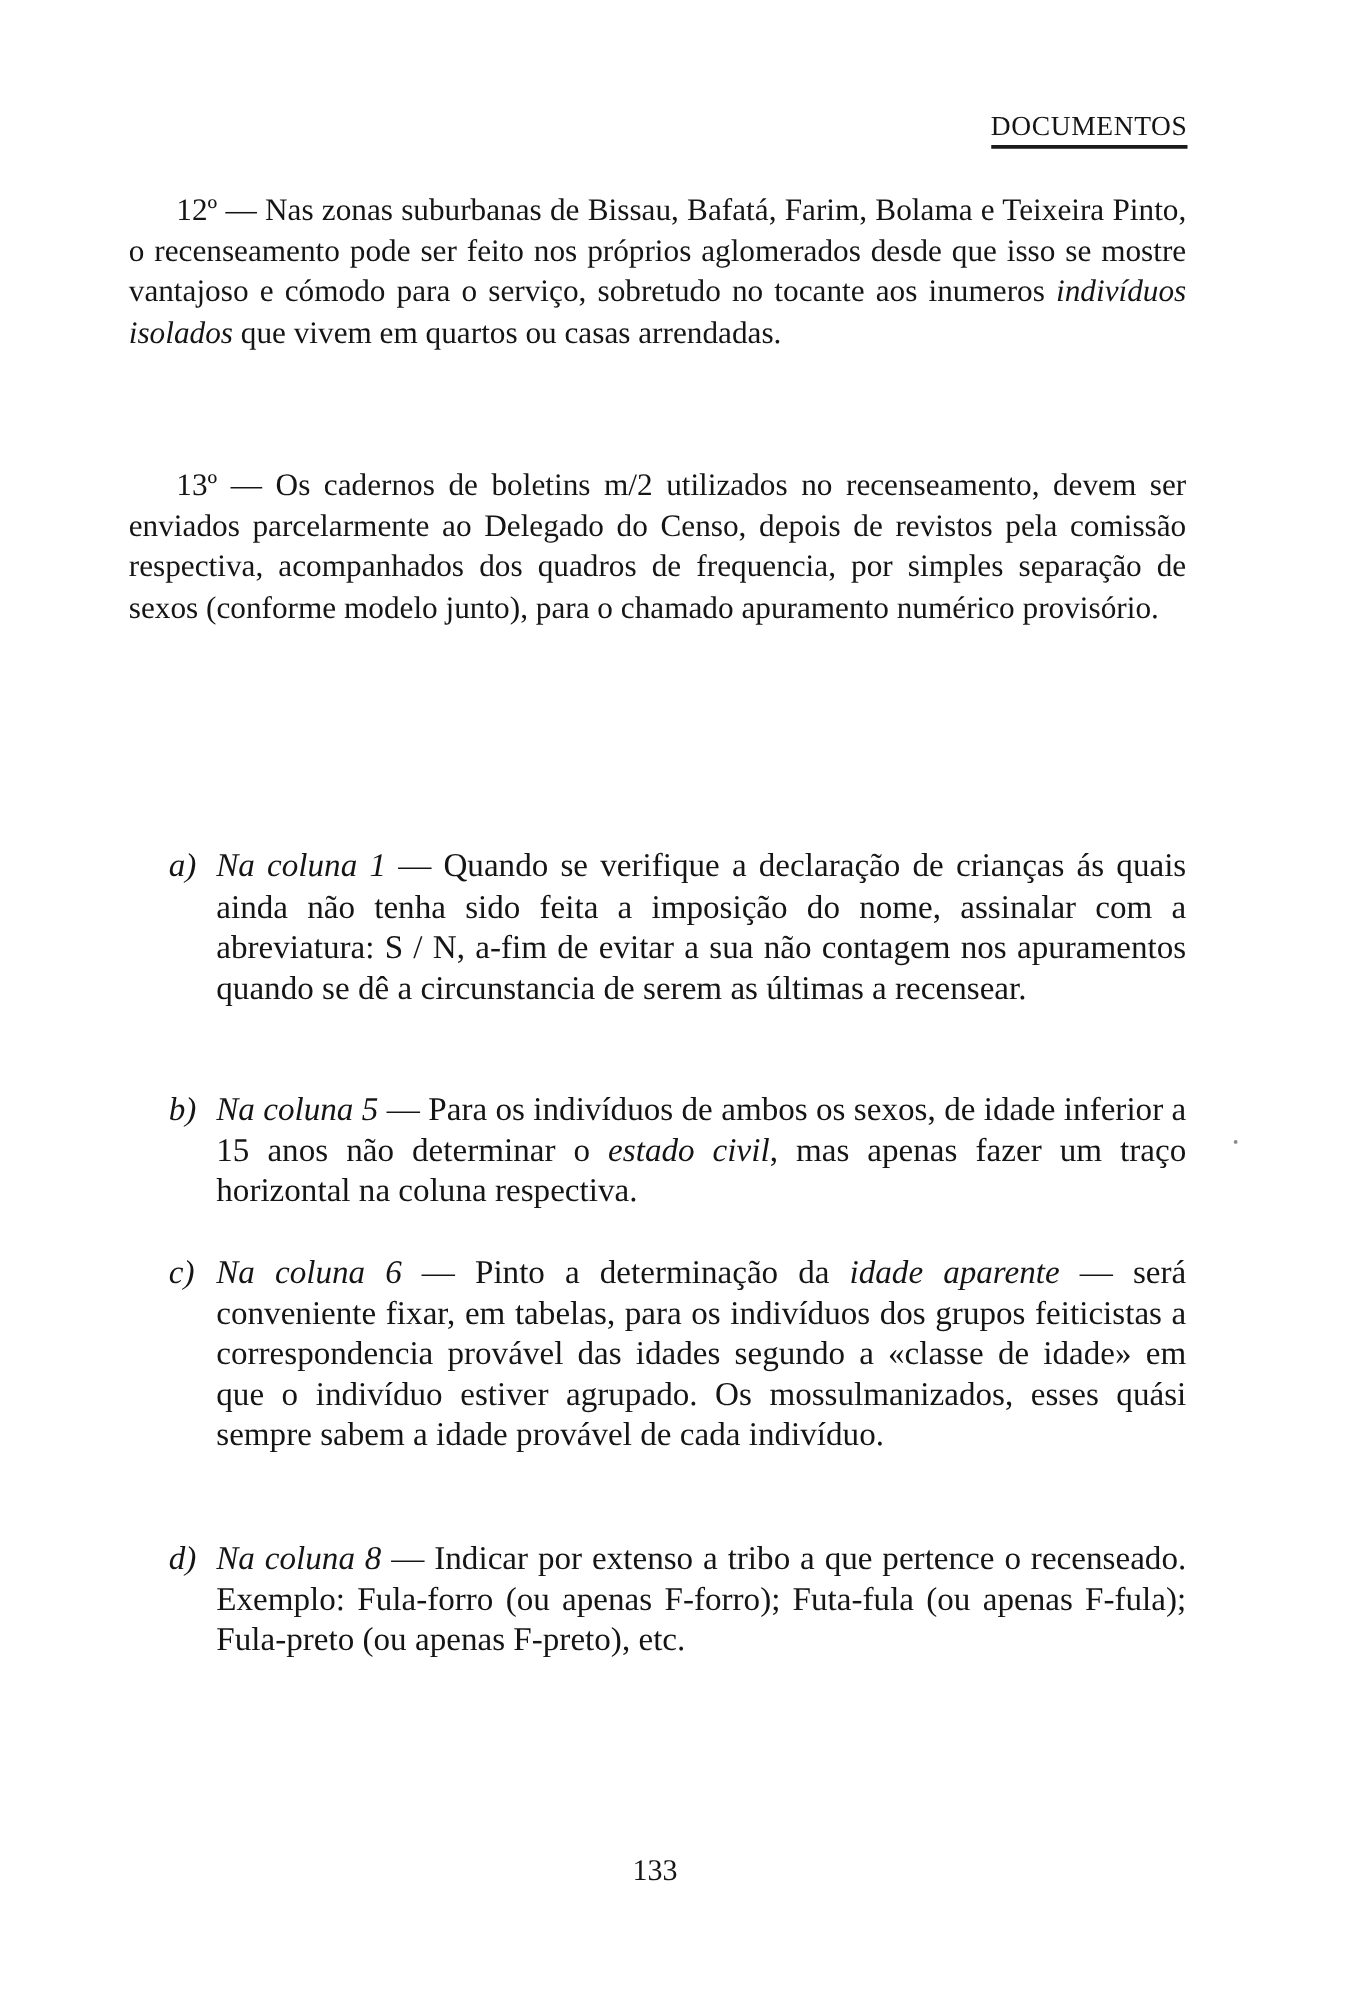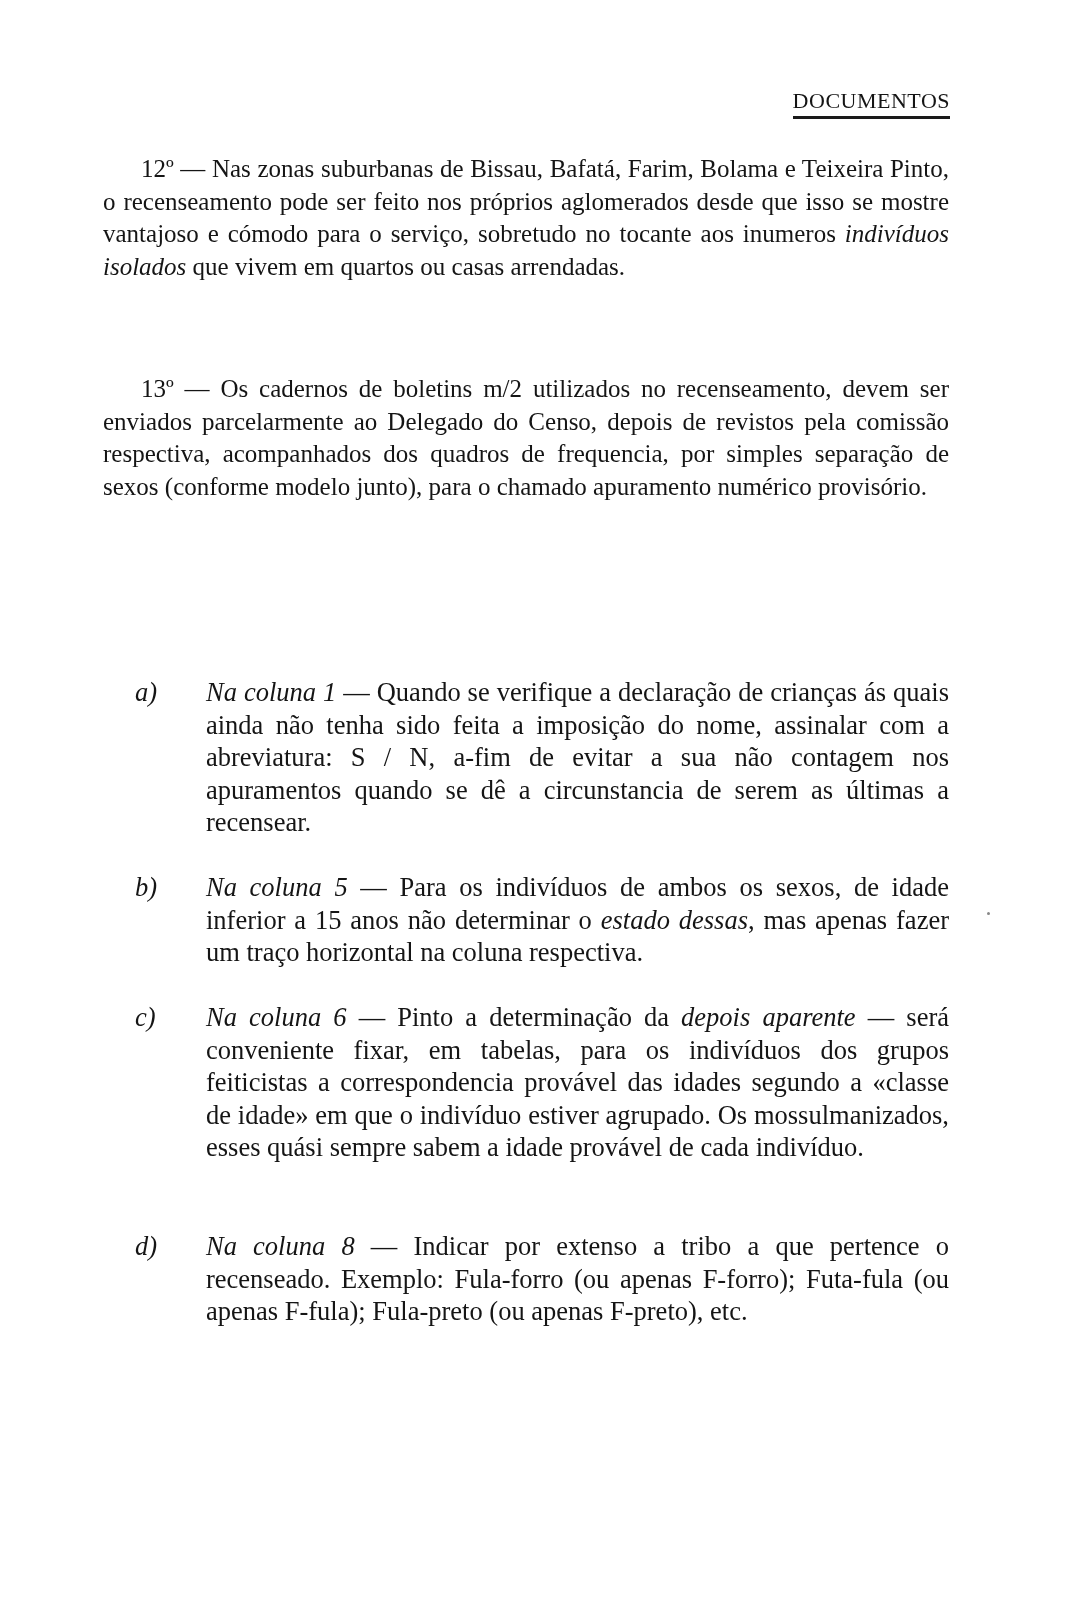--- a/index.html
+++ b/index.html
@@ -53,21 +53,21 @@
       font-size: 26.5px;
       line-height: 32.5px;
     }
     .item .marker {
       position: absolute;
       left: 0;
       top: 0;
       font-style: italic;
     }
     .item .item-body {
-      margin-left: 71px;
+      margin-left: 38px;
       text-align: justify;
     }
     .item .col-label { font-style: italic; }
     .it { font-style: italic; }
     .item-a { top: 676px; }
     .item-b { top: 871px; }
     .item-c { top: 1001px; }
     .item-d { top: 1230px; }
     .item-d .continuation { display: block; }
     .page-number {
@@ -119,38 +119,39 @@
       <span>—</span>
       <span>Quando se verifique a declaração de crianças ás quais ainda não tenha sido feita a imposição do nome, assinalar com a abreviatura: S / N, a-fim de evitar a sua não contagem nos apuramentos quando se dê a circunstancia de serem as últimas a recensear.</span>
     </div>
   </div>
 
   <div class="item item-b">
     <span class="marker">b)</span>
     <div class="item-body">
       <span class="col-label">Na coluna 5</span>
       <span>—</span>
-      <span>Para os indivíduos de ambos os sexos, de idade inferior a 15 anos não determinar o </span><span class="it">estado dessas</span><span>, mas apenas fazer um traço horizontal na coluna respectiva.</span>
+      <span>Para os indivíduos de ambos os sexos, de idade inferior a 15 anos não determinar o </span><span class="it">estado civil</span><span>, mas apenas fazer um traço horizontal na coluna respectiva.</span>
     </div>
   </div>
 
   <div class="stray-dot"></div>
 
   <div class="item item-c">
     <span class="marker">c)</span>
     <div class="item-body">
       <span class="col-label">Na coluna 6</span>
       <span>—</span>
-      <span>Pinto a determinação da </span><span class="it">depois aparente</span><span> — será conveniente fixar, em tabelas, para os indivíduos dos grupos feiticistas a correspondencia provável das idades segundo a «classe de idade» em que o indivíduo estiver agrupado. Os mossulmanizados, esses quási sempre sabem a idade provável de cada indivíduo.</span>
+      <span>Pinto a determinação da </span><span class="it">idade aparente</span><span> — será conveniente fixar, em tabelas, para os indivíduos dos grupos feiticistas a correspondencia provável das idades segundo a «classe de idade» em que o indivíduo estiver agrupado. Os mossulmanizados, esses quási sempre sabem a idade provável de cada indivíduo.</span>
     </div>
   </div>
 
   <div class="item item-d">
     <span class="marker">d)</span>
     <div class="item-body">
       <span class="col-label">Na coluna 8</span>
       <span>—</span>
       <span>Indicar por extenso a tribo a que pertence o recenseado. Exemplo: Fula-forro (ou apenas F-forro); Futa-fula (ou apenas F-fula); Fula-preto (ou apenas F-preto), etc.</span>
     </div>
   </div>
 
+  <div class="page-number">133</div>
 
 </div>
 
 </body></html>

